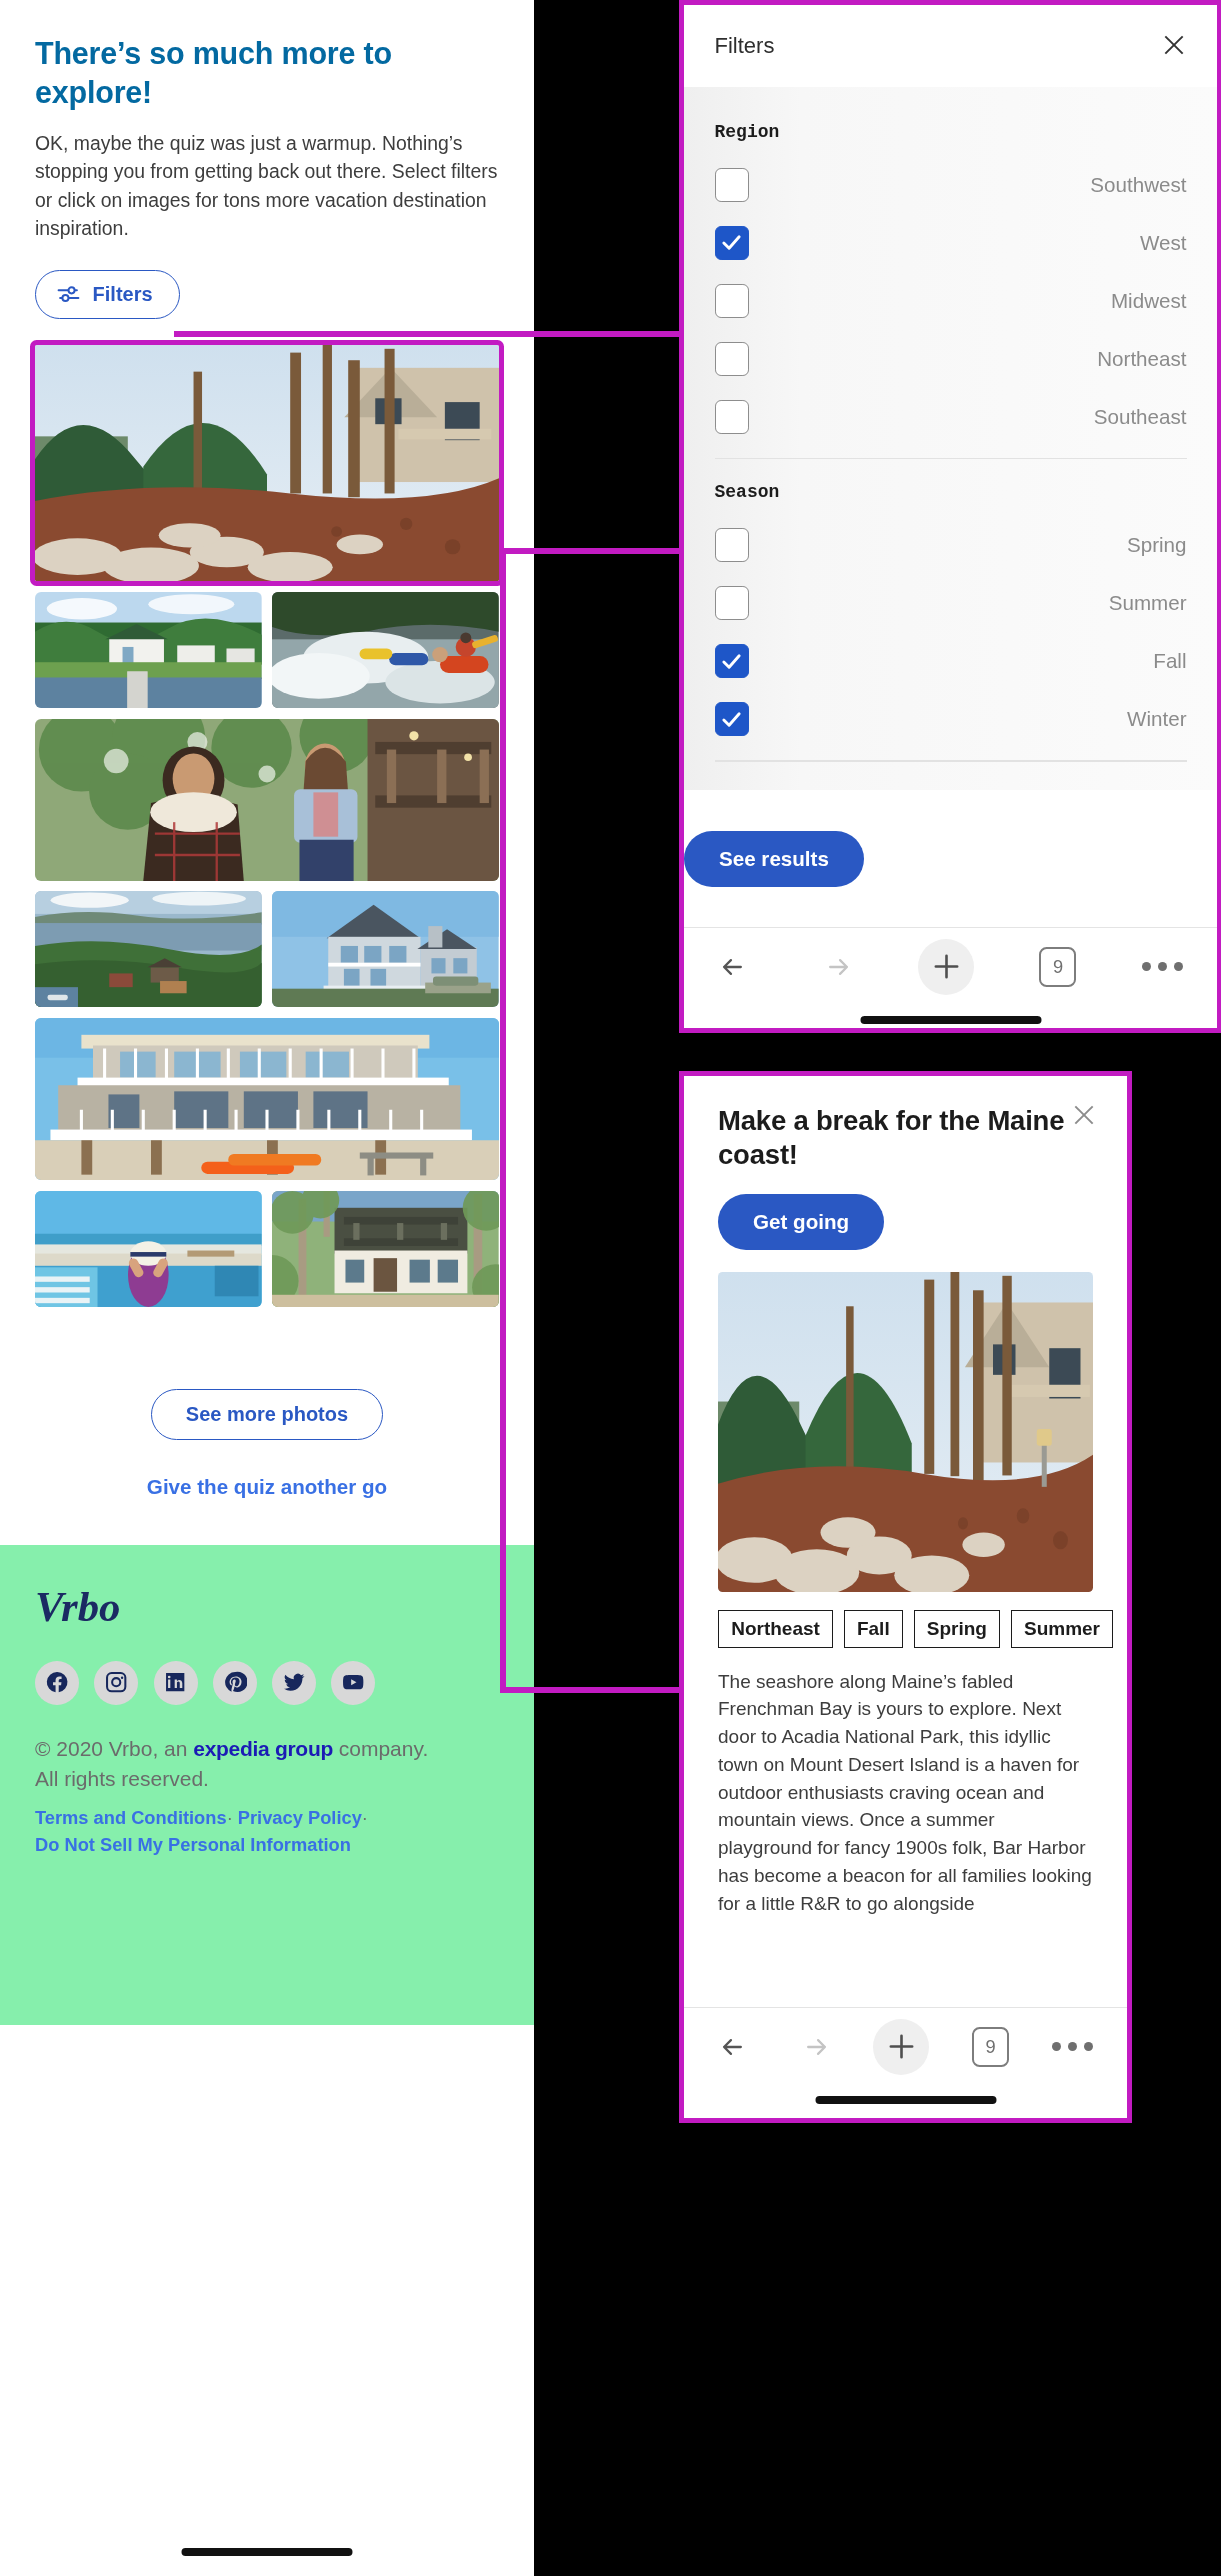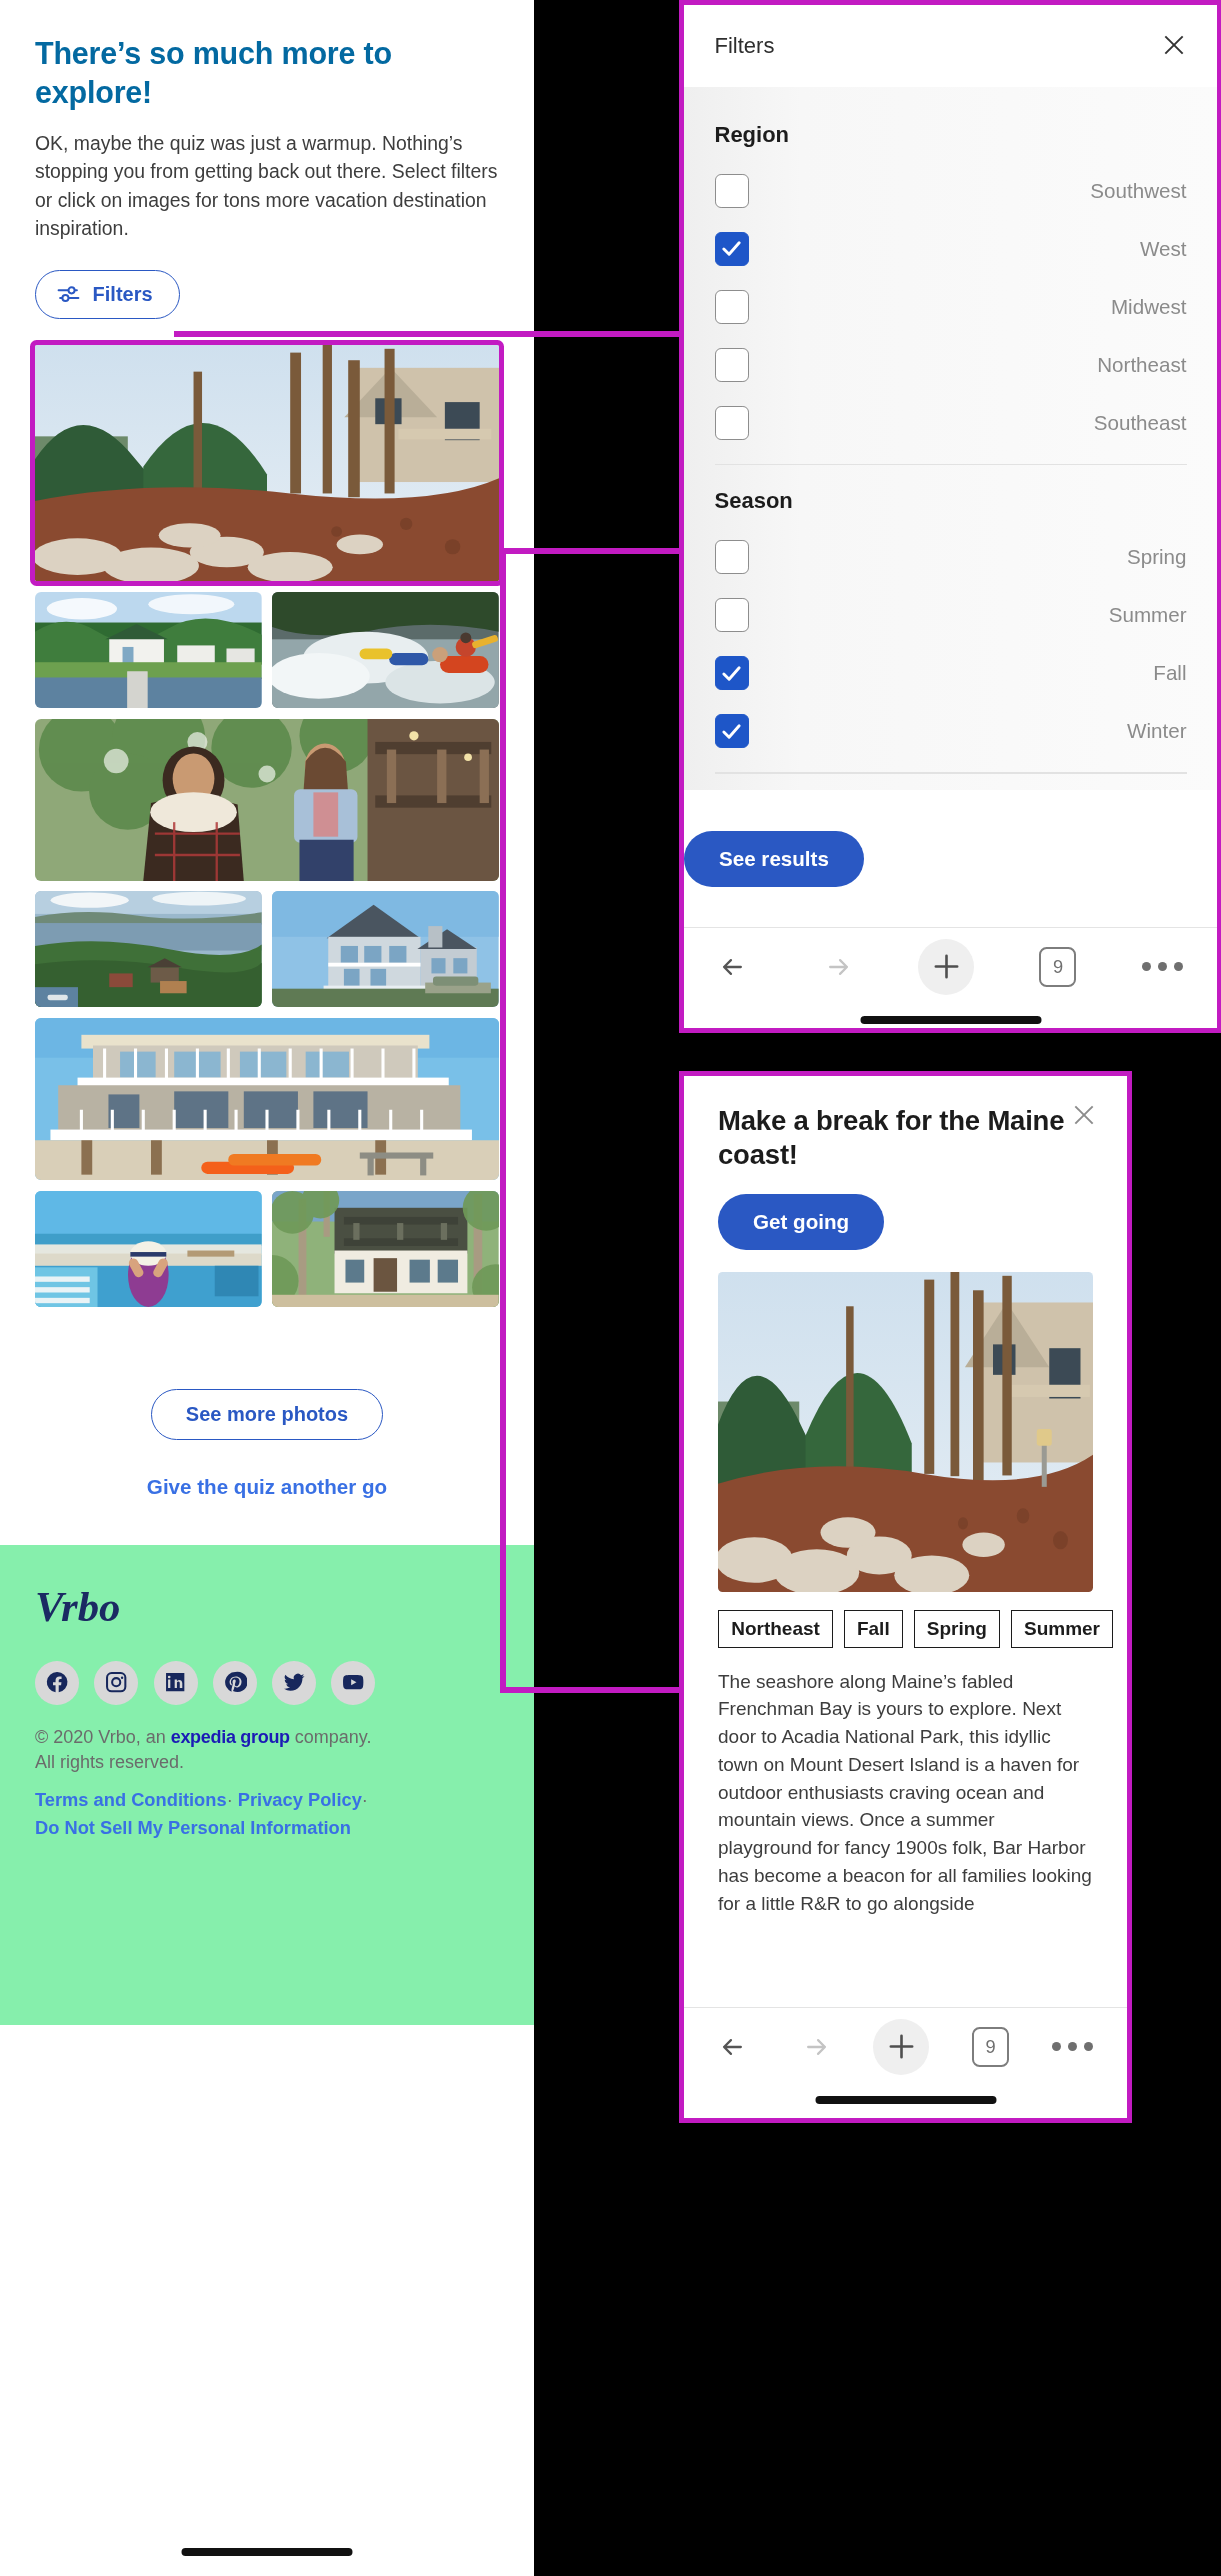--- a/index.html
+++ b/index.html
@@ -63,21 +63,21 @@
   }
   .vrbo-logo { height: 49px; width: 183px; display:block; }
   .socials { margin-top: 29px; display: flex; gap: 15.3px; }
   .soc {
     width: 44px; height: 44px; border-radius: 50%;
     background: #d8d8d8; display: flex; align-items: center; justify-content: center;
     cursor: pointer;
   }
   .soc svg { width: 24.4px; height: 24.4px; fill: #17275c; }
   .copy {
-    margin-top: 20px; font-size: 18px; line-height: 1.42; color: #6b6b6b;
+    margin-top: 29px; font-size: 21px; line-height: 1.42; color: #6b6b6b;
   }
   .legal { margin-top: 10.7px; font-size: 18.3px; line-height: 1.5; }
   .legal a { color: #3970e4; font-weight: 700; text-decoration: none; cursor: pointer; }
   .legal .sep { color: #6b6b6b; font-weight: 400; }
   .home-bar-left {
     position: absolute; bottom: 20px; left: 50%; transform: translateX(-50%);
     width: 171px; height: 8.4px; border-radius: 4.6px; background: #111;
   }
 
   
@@ -96,21 +96,21 @@
   .fp-head {
     height: 82px; display: flex; align-items: center; justify-content: space-between;
     padding: 0 30.5px; background: #fff;
   }
   .fp-title { font-size: 22px; color: #2e2e2e; font-weight: 400; }
   .x-ico { width: 26px; height: 26px; cursor: pointer; }
   .fp-body {
     background: linear-gradient(90deg,#efefef 0%, #f7f7f7 22%, #fbfbfb 100%);
     padding: 35px 30.5px 0 30.5px; height: 703px;
   }
-  .sec-title { font-size: 22px; font-weight: 700; color: #1c1c1c; }
+  .sec-title { font-size: 18px; font-weight: 700; color: #1c1c1c; font-family: Liberation Mono, monospace; }
   .chk-row {
     display: flex; align-items: center; gap: 18.3px;
     height: 58px; cursor: pointer; justify-content: space-between;
   }
   .chk {
     width: 34px; height: 34px; border-radius: 6.1px;
     border: 1.5px solid #8d8d8d; background: #fff; flex: none;
     display: flex; align-items: center; justify-content: center;
   }
   .chk.on { background: #1e56c8; border-color: #1e56c8; }

